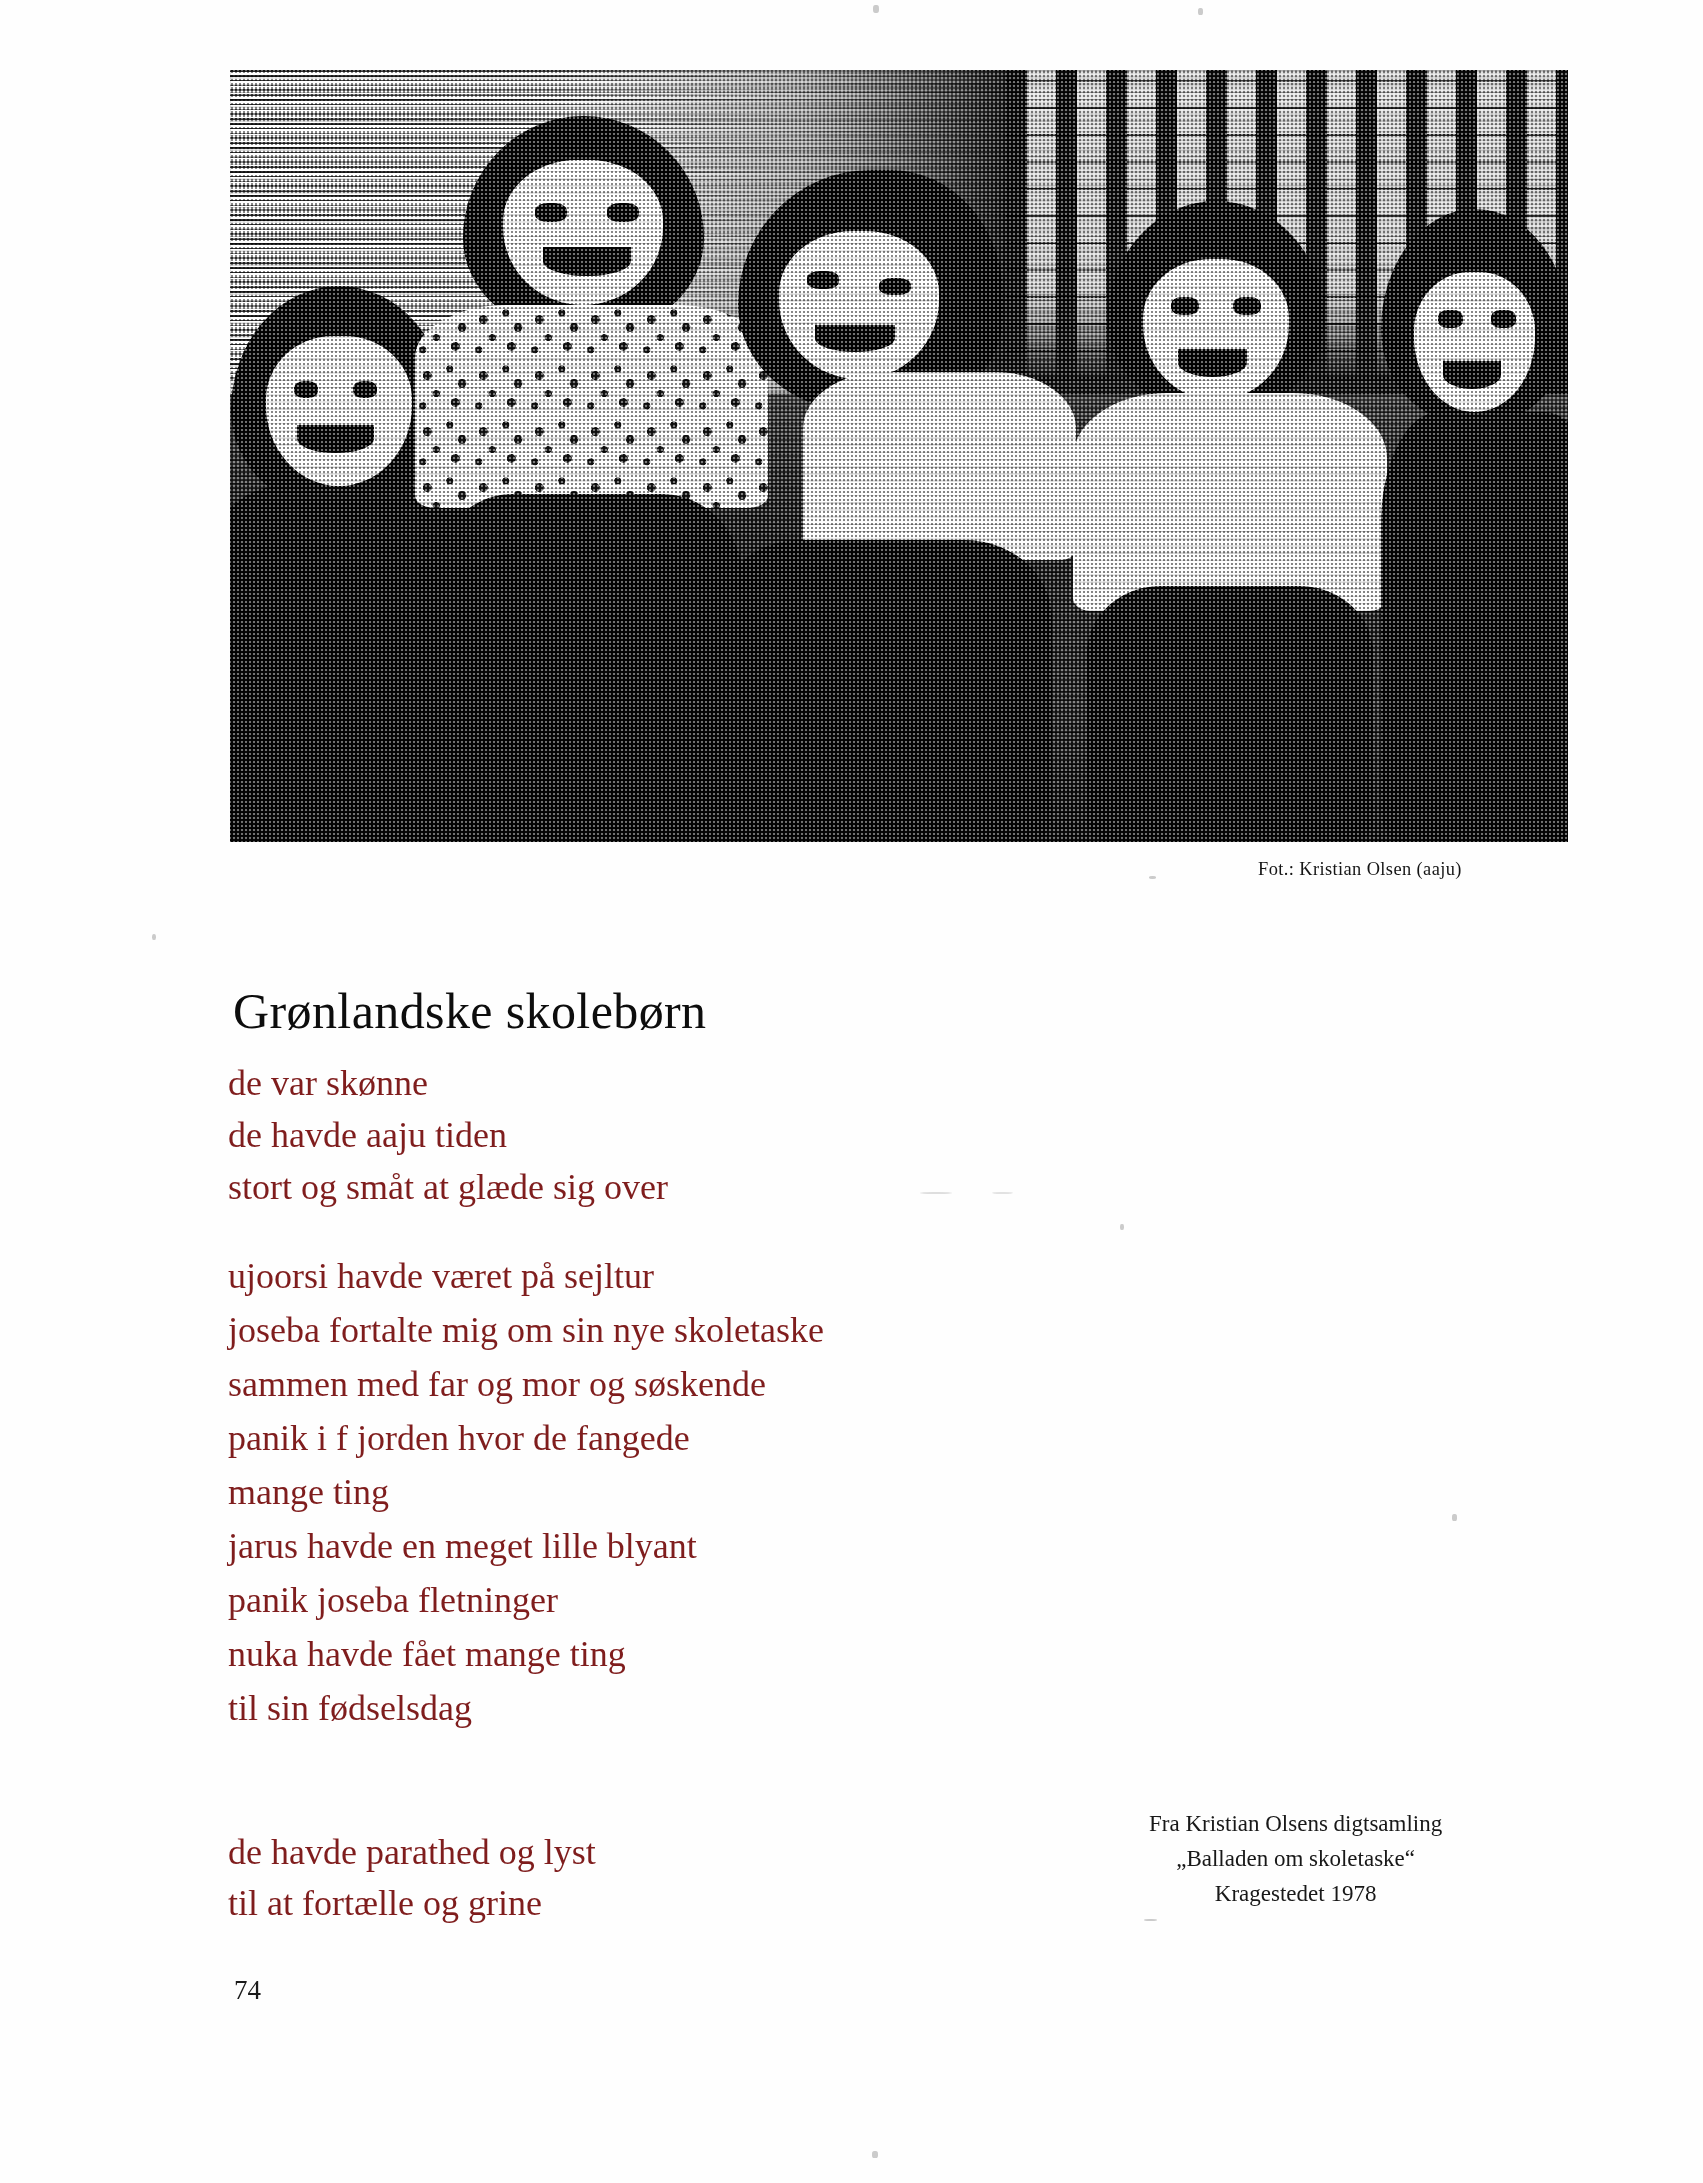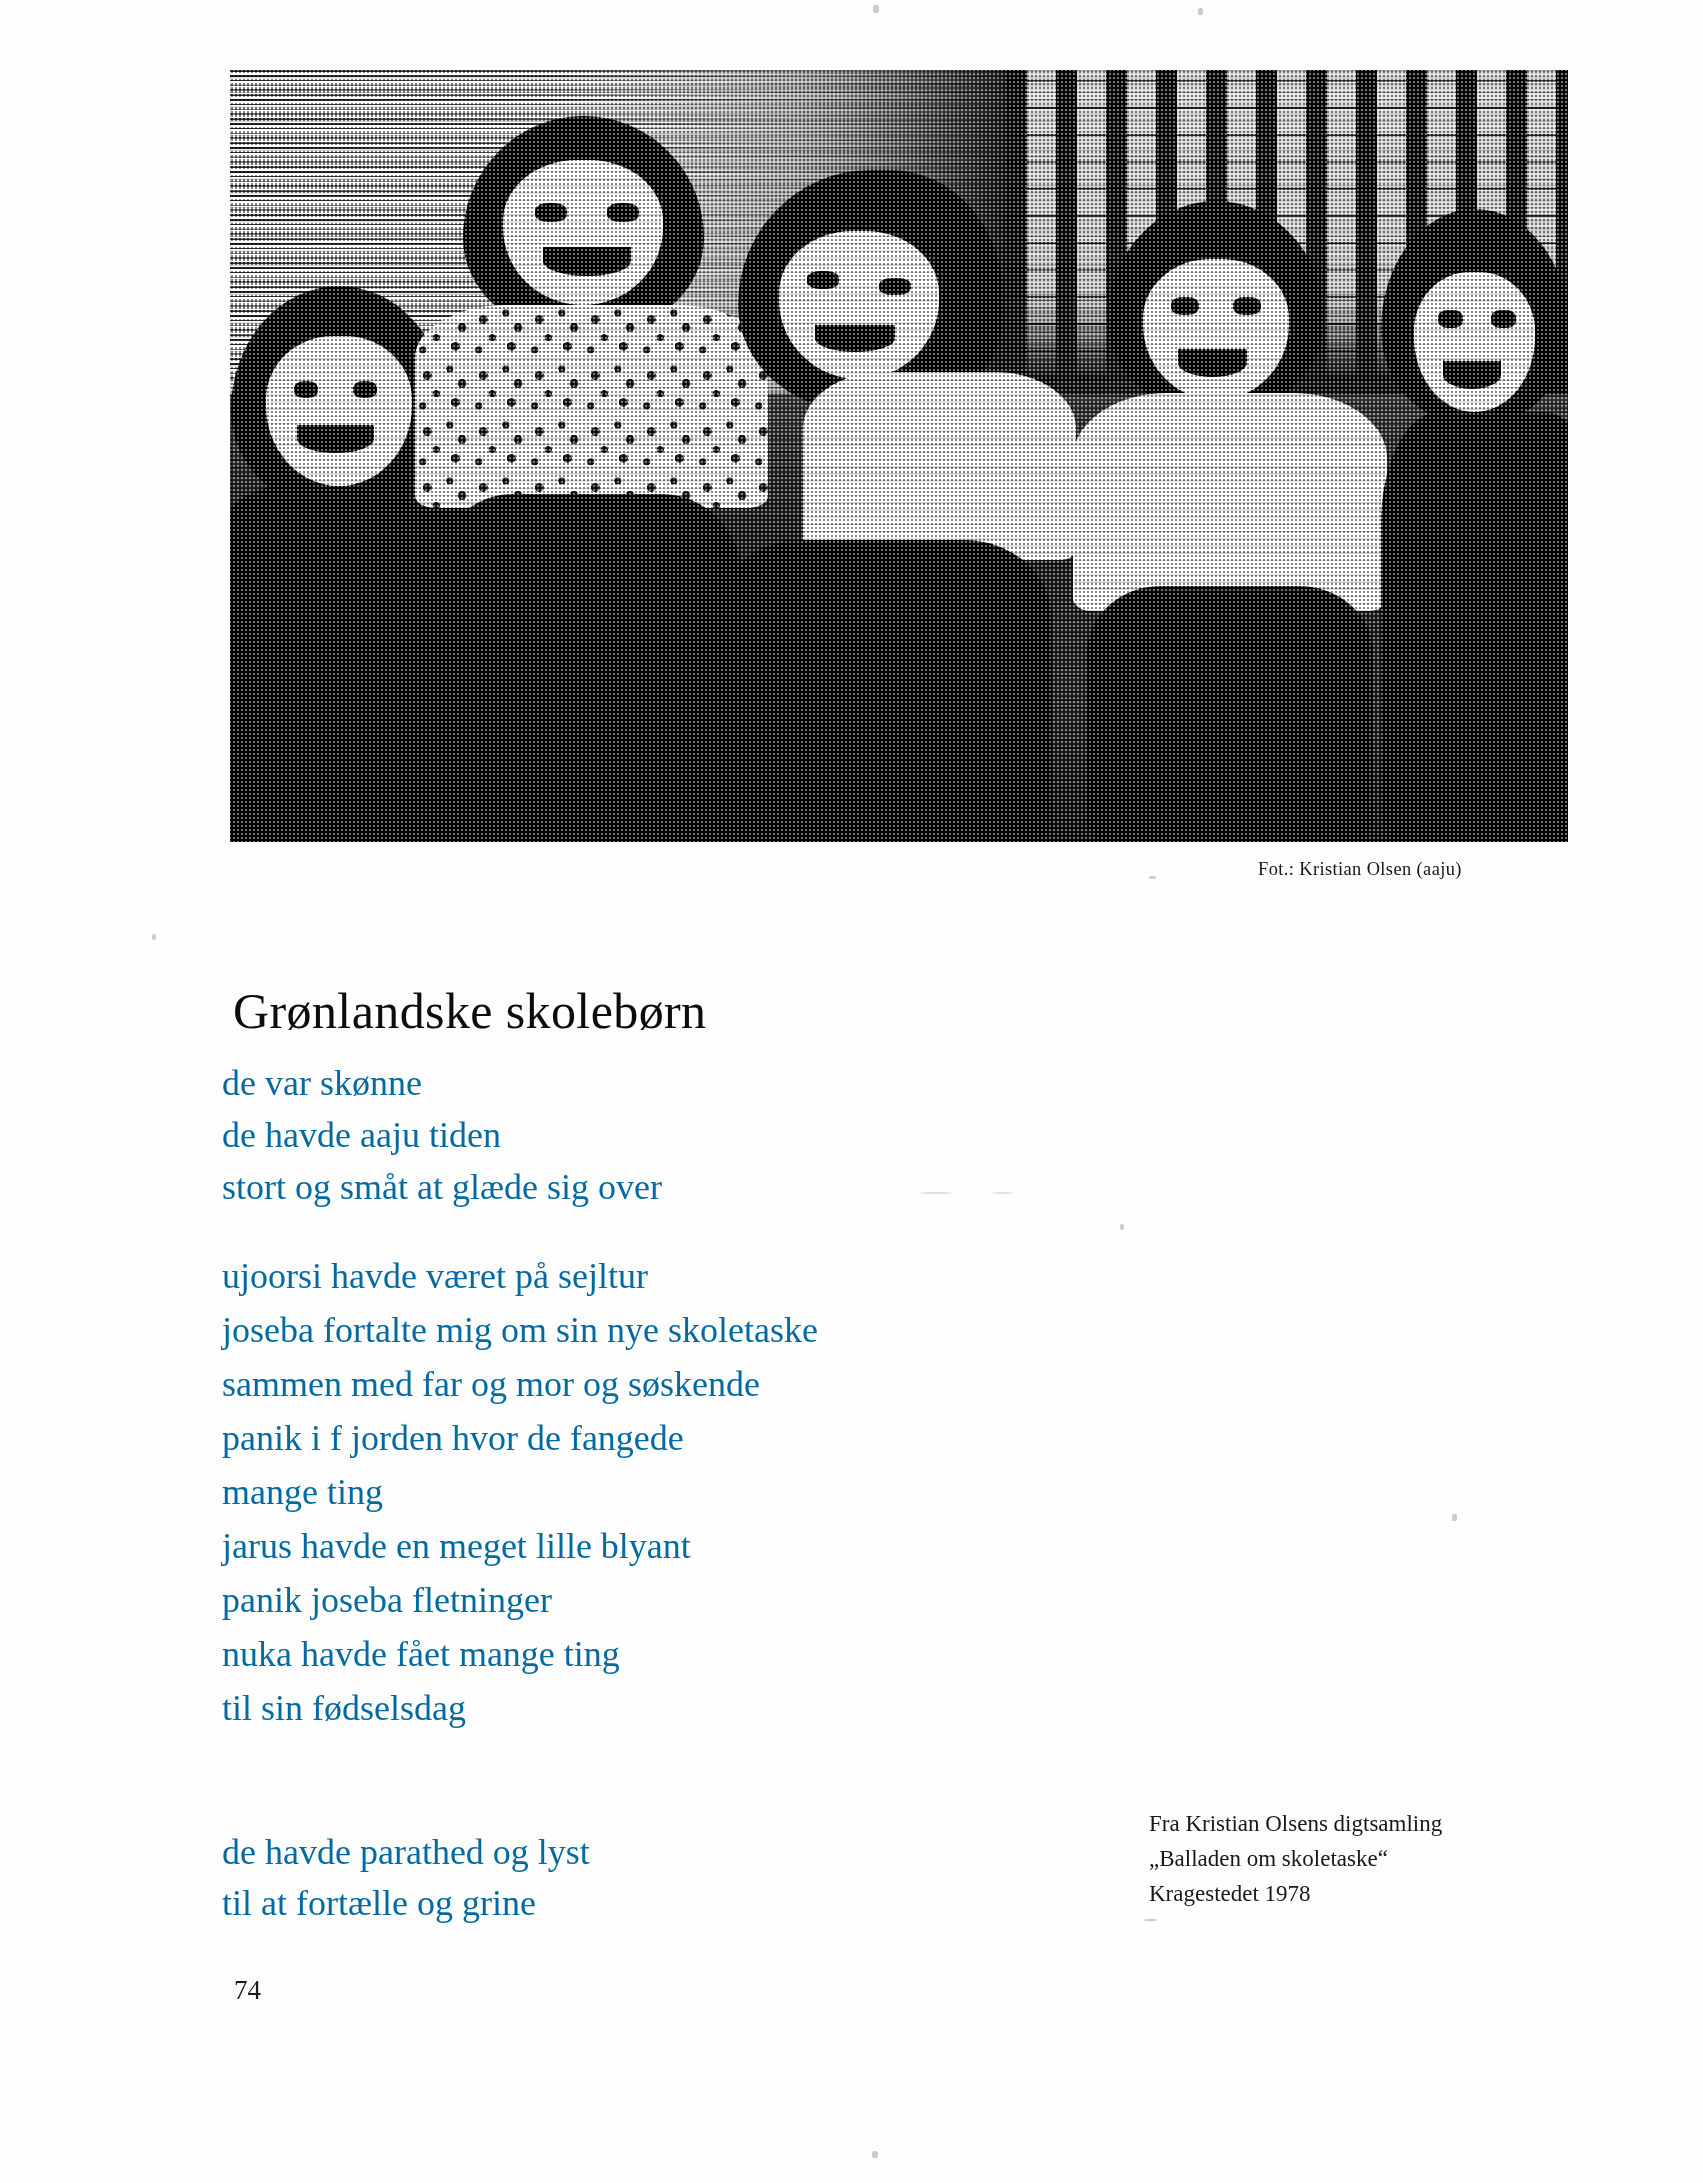--- a/index.html
+++ b/index.html
@@ -192,41 +192,42 @@
     font-size: 50px;
     font-weight: 400;
     letter-spacing: 0.4px;
     color: #0d0d0d;
     white-space: nowrap;
   }
   .poem-title .sp { display: inline-block; width: 12.8px; }
 
   .stanza {
     position: absolute;
-    left: 222px;
+    left: 228px;
     font-size: 36px;
     line-height: 52px;
-    color: #0369a1;
+    color: #7f1d1d;
     white-space: nowrap;
   }
   .stanza .line { display: block; }
 
   #stanza-1 { top: 1057px; }
   #stanza-2 { top: 1249px; line-height: 54px; }
   #stanza-3 { top: 1827px; line-height: 51px; }
 
   
   .source-note {
     position: absolute;
     left: 1149px;
     top: 1806px;
     font-size: 23px;
     line-height: 35px;
     color: #181818;
     white-space: nowrap;
+    text-align: center;
   }
   .source-note .line { display: block; }
 
   
   .folio {
     position: absolute;
     left: 234px;
     top: 1975px;
     font-size: 27px;
     color: #1a1a1a;

